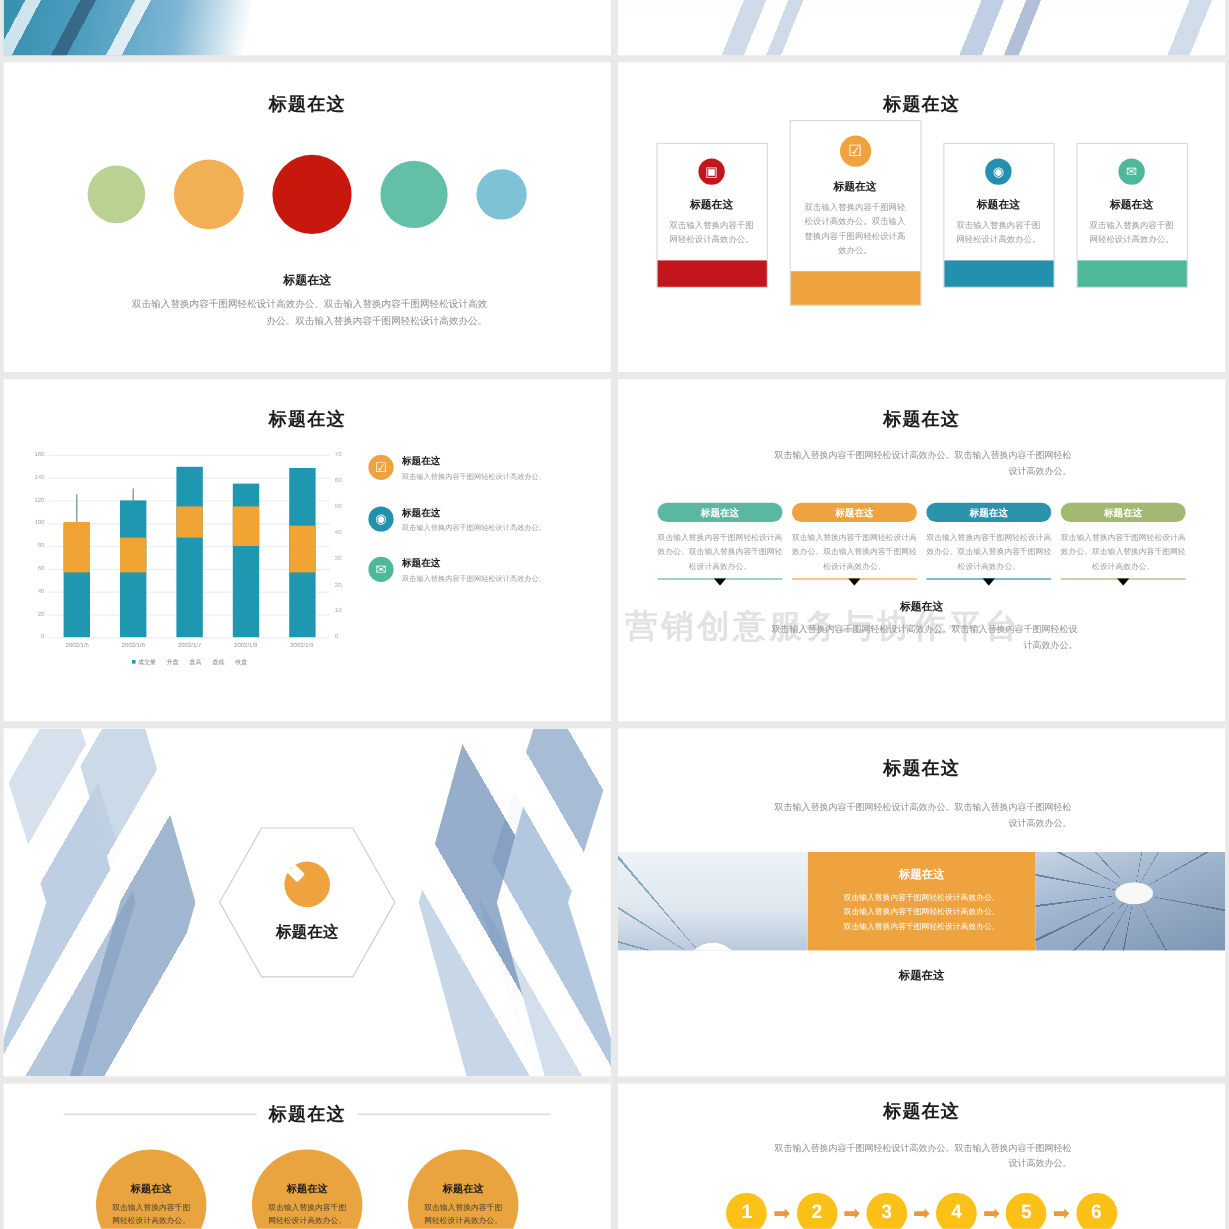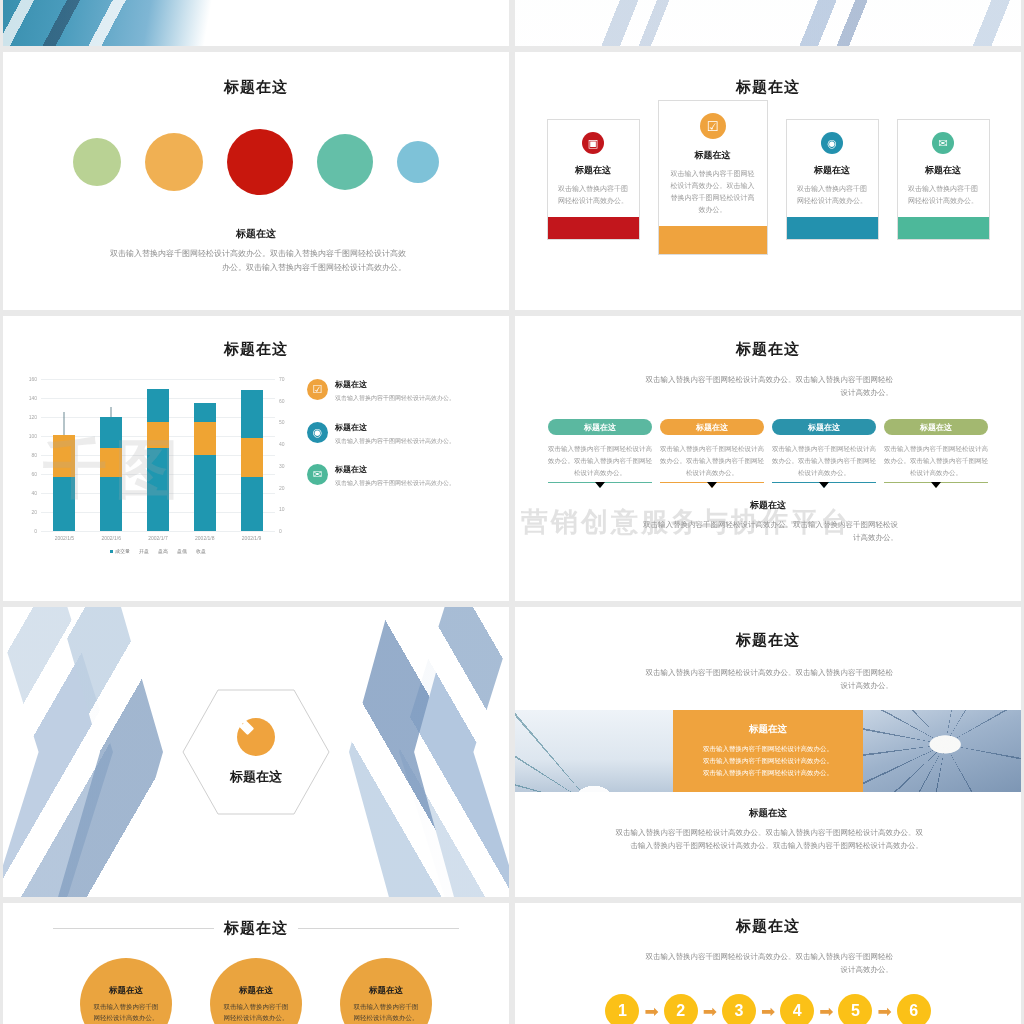--- a/index.html
+++ b/index.html
@@ -304,21 +304,20 @@
             </div>
           </div>
           <div class="bullet">
             <div class="bi" style="background:#4db89a;font-size:11px">✉</div>
      <div>
               <h5>标题在这</h5>
               <p>双击输入替换内容千图网轻松设计高效办公。</p>
             </div>
           </div>
         </div>
-      <div class="wm wm-logo" style="left:40px;top:110px;font-size:64px;letter-spacing:8px;">千图</div>
     </div>
   </div>
 
   <div class="slide">
     <div class="slide-title s4-title">标题在这</div>
     <div class="body-text s4-lead">双击输入替换内容千图网轻松设计高效办公。双击输入替换内容千图网轻松设计高效办公。</div>
     <div class="s4-row" id="s4-row">
         <div class="tabcol">
           <div class="pill" style="background:#5bb8a0">标题在这</div>
      <p>双击输入替换内容千图网轻松设计高效办公。双击输入替换内容千图网轻松设计高效办公。</p>
@@ -398,21 +397,20 @@
             <p>双击输入替换内容千图网轻松设计高效办公。</p>
             <p>双击输入替换内容千图网轻松设计高效办公。</p>
           </div>
       </div>
       <div class="ph" style="background:
              radial-gradient(ellipse at 52% 42%, rgba(250,250,248,.98) 0 13%, transparent 14%),
              conic-gradient(from 190deg at 52% 42%, rgba(35,70,110,.55) 0 1.2deg, transparent 1.2deg 18deg, rgba(35,70,110,.5) 18deg 19.2deg, transparent 19.2deg 36deg, rgba(35,70,110,.5) 36deg 37.2deg, transparent 37.2deg 54deg, rgba(35,70,110,.5) 54deg 55.2deg, transparent 55.2deg 72deg, rgba(35,70,110,.5) 72deg 73.2deg, transparent 73.2deg 90deg, rgba(35,70,110,.5) 90deg 91.2deg, transparent 91.2deg 108deg, rgba(35,70,110,.5) 108deg 109.2deg, transparent 109.2deg 126deg, rgba(35,70,110,.5) 126deg 127.2deg, transparent 127.2deg 180deg, rgba(35,70,110,.45) 180deg 181.2deg, transparent 181.2deg 200deg, rgba(35,70,110,.45) 200deg 201.2deg, transparent 201.2deg 230deg, rgba(35,70,110,.45) 230deg 231.2deg, transparent 231.2deg 270deg, rgba(35,70,110,.45) 270deg 271.2deg, transparent 271.2deg 320deg, rgba(35,70,110,.45) 320deg 321.2deg, transparent 321.2deg),
              linear-gradient(160deg,#c7d4e3 0%,#9db2cb 45%,#7d96b4 100%);"></div>
     </div>
     <div class="s6-sub">标题在这</div>
-    <div class="body-text s6-foot">双击输入替换内容千图网轻松设计高效办公。双击输入替换内容千图网轻松设计高效办公。双击输入替换内容千图网轻松设计高效办公。双击输入替换内容千图网轻松设计高效办公。</div>
   </div>
 
   <div class="slide">
     <div class="s7-titlebar">
       <div class="rule"></div>
       <div class="slide-title s7-title">标题在这</div>
       <div class="rule"></div>
     </div>
     <div class="s7-row" id="s7-row">
         <div class="ocircle" style="background: rgb(234, 164, 63);">

